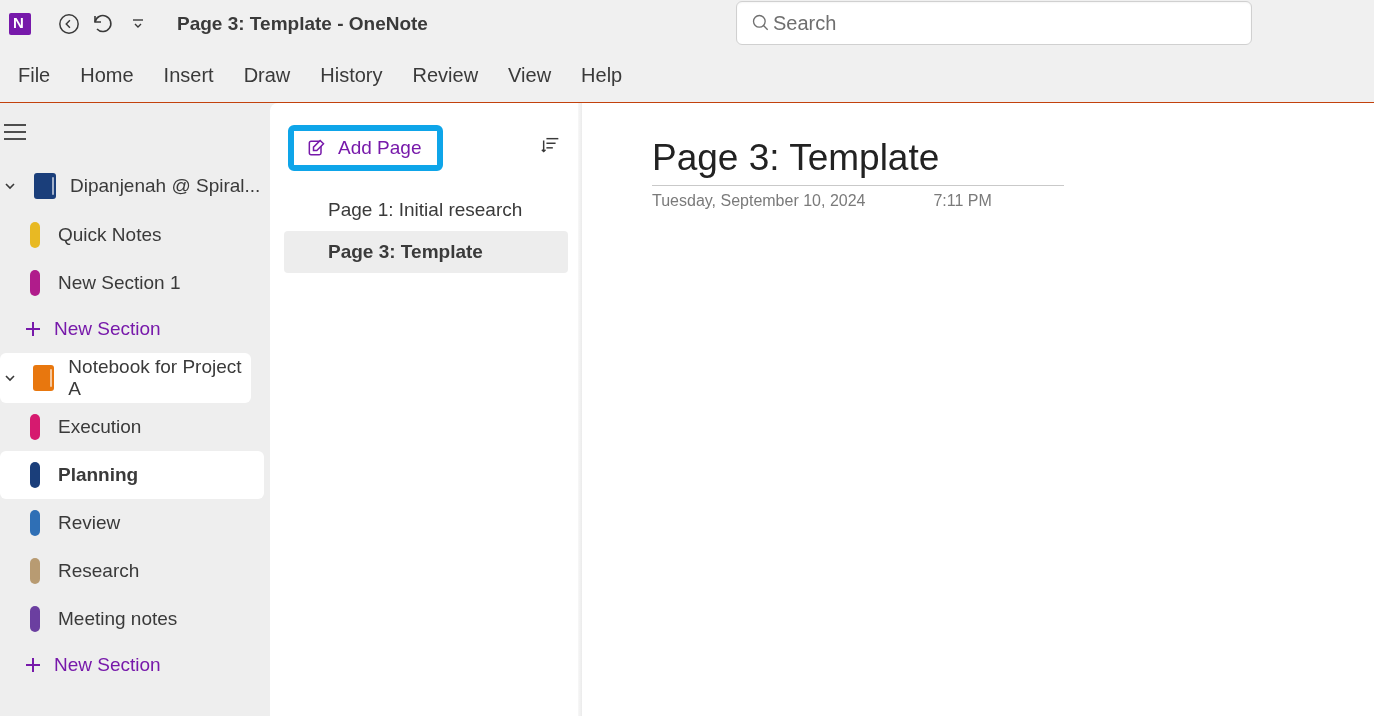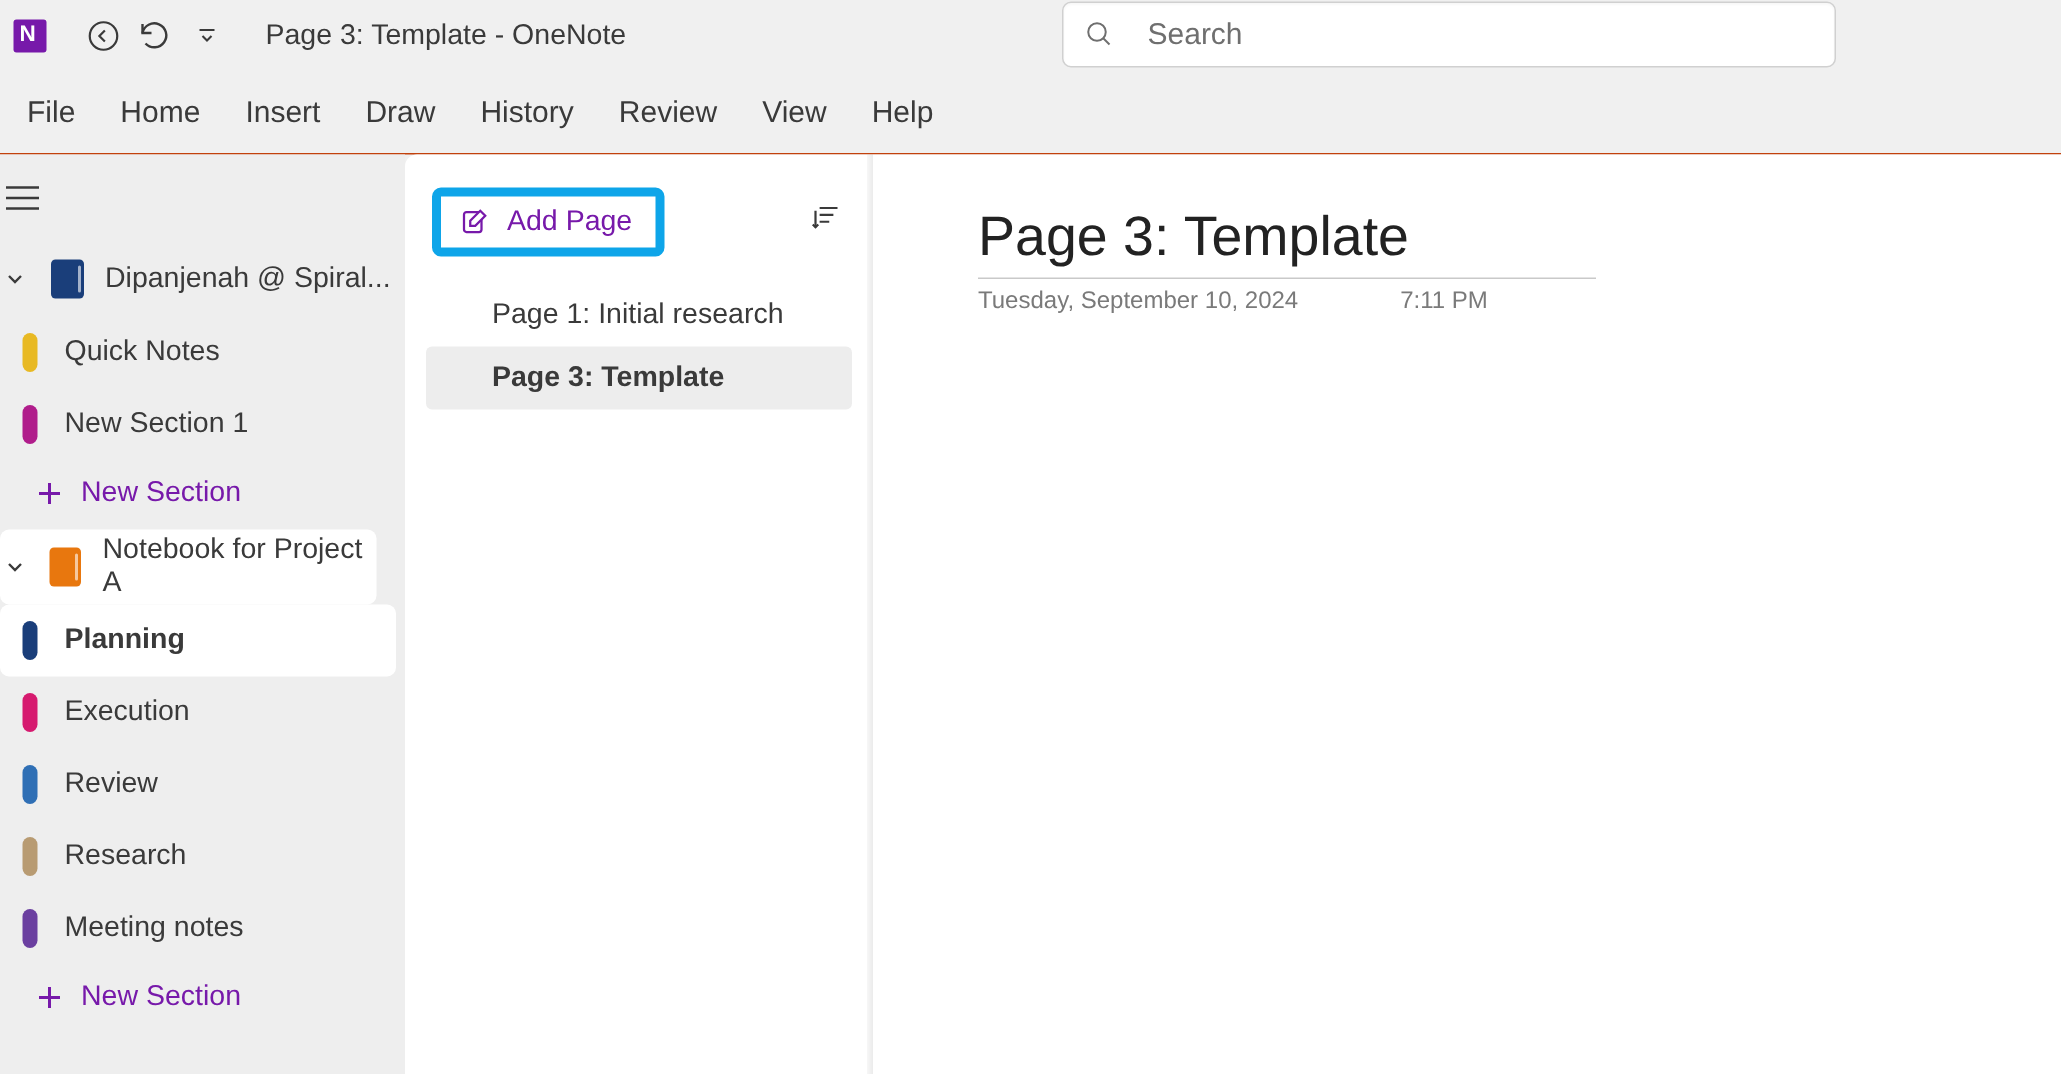--- a/index.html
+++ b/index.html
@@ -4,22 +4,22 @@
 <style>
   * { box-sizing: border-box; margin: 0; padding: 0; font-family: "Segoe UI", Arial, sans-serif; }
   body { width: 1374px; height: 716px; background: #f0f0f0; overflow: hidden; }
 
   
   .titlebar { height: 48px; display: flex; align-items: center; background: #f0f0f0; }
   .app-icon { width: 22px; height: 22px; margin-left: 9px; margin-right: 21px; background: #7719aa; position: relative; border-radius: 2px; }
   .app-icon::after { content: "N"; color: #fff; font-weight: 700; font-size: 15px; position: absolute; left: 4px; top: 1px; }
   .tb-btn { width: 34px; height: 34px; display: flex; align-items: center; justify-content: center; cursor: pointer; border-radius: 4px; }
   .tb-btn svg { stroke: #3a3a3a; }
-  .tb-title { margin-left: 27px; font-size: 19px; color: #3a3a3a; }
-  .searchwrap { position: absolute; left: 708px; top: 1px; width: 516px; height: 44px; background: #fff; border: 1px solid #d0d0d0; border-radius: 6px; display: flex; align-items: center; padding: 0 14px; gap: 22px; box-shadow: 0 1px 2px rgba(0,0,0,0.04) inset; }
+  .tb-title { margin-left: 27px; font-size: 19px; color: #3a3a3a; font-weight: bold; }
+  .searchwrap { position: absolute; left: 736px; top: 1px; width: 516px; height: 44px; background: #fff; border: 1px solid #d0d0d0; border-radius: 6px; display: flex; align-items: center; padding: 0 14px; gap: 2px; box-shadow: 0 1px 2px rgba(0,0,0,0.04) inset; }
   .searchwrap input { border: none; outline: none; font-size: 20px; color: #6f6f6f; flex: 1; background: transparent; }
   .searchwrap input::placeholder { color: #6f6f6f; }
 
   
   .ribbon { height: 55px; display: flex; align-items: center; gap: 30px; padding-left: 18px; border-bottom: 1px solid #c2410c; font-size: 20px; color: #3a3a3a; }
   .ribbon div { cursor: pointer; padding: 6px 0; }
 
   
   .content { display: flex; height: calc(716px - 48px - 55px); }
 
@@ -29,21 +29,21 @@
   
   .leftcol { width: 270px; background: #eeeeee; display: flex; flex-direction: column; }
   .nb-row { height: 50px; display: flex; align-items: center; font-size: 19px; color: #3a3a3a; gap: 14px; padding-left: 0; cursor: pointer; position: relative; }
   .nb-row.selected { background: #fff; border-radius: 6px; margin-right: 19px; font-weight: 700; }
   .nb-row .chev { width: 20px; display:flex; justify-content:center; }
   .nb-icon { width: 22px; height: 26px; border-radius: 3px; position: relative; }
   .nb-icon::after { content:""; position:absolute; right:2px; top:4px; bottom:4px; width:2px; background: rgba(255,255,255,0.6); border-radius:1px; }
   .nb-icon.darkblue { background:#1a3e7a; }
   .nb-icon.orange { background:#e8770e; }
 
-  .sec-row { height: 48px; display: flex; align-items: center; font-size: 19px; color: #3a3a3a; cursor: pointer; padding-left: 15px; gap: 18px; }
+  .sec-row { height: 48px; display: flex; align-items: center; font-size: 19px; color: #3a3a3a; cursor: pointer; padding-left: 30px; gap: 18px; }
   .sec-row.active { background: #fff; border-radius: 6px; margin-right: 6px; font-weight: 700; }
   .sec-tab { width: 10px; height: 26px; border-radius: 5px; }
   .add-sec { color: #7719aa; height: 44px; display:flex; align-items:center; padding-left: 24px; gap: 12px; font-size: 19px; cursor:pointer; }
   .add-sec svg { stroke: #7719aa; }
 
   
   .pagescol { width: 312px; background: #fff; border-top-left-radius: 8px; margin-top: 0; padding-top: 22px; position: relative; }
   .pagescol::after { content:""; position:absolute; right:0; top:0; bottom:0; width:4px; background: linear-gradient(to right, rgba(0,0,0,0.03), rgba(0,0,0,0.08)); }
   .pages-toolbar { display:flex; align-items:center; justify-content:space-between; padding: 0 20px 0 18px; }
   .addpage-btn { border:6px solid #0ea5e9; border-radius:6px; padding: 6px 16px 6px 12px; display:flex; align-items:center; gap:12px; color:#7719aa; font-size: 19px; background:#fff; cursor:pointer; }
@@ -142,27 +142,27 @@
 
     <div class="nb-row selected" style="margin-top:2px">
       <span class="chev">
           <svg width="14" height="14" viewBox="0 0 14 14" fill="none" stroke="#3a3a3a" stroke-width="1.6">
             <path d="M3 5l4 4 4-4"></path>
           </svg>
         </span>
       <span class="nb-icon orange"></span>
       <span style="font-weight:400">Notebook for Project A</span>
     </div>
+    <div class="sec-row">
+      <span class="sec-tab" style="background:#d61a6f"></span>
+      <span>Execution</span>
+    </div>
     <div class="sec-row active">
       <span class="sec-tab" style="background:#1a3e7a"></span>
       <span>Planning</span>
-    </div>
-    <div class="sec-row">
-      <span class="sec-tab" style="background:#d61a6f"></span>
-      <span>Execution</span>
     </div>
     <div class="sec-row">
       <span class="sec-tab" style="background:#2f6fb5"></span>
       <span>Review</span>
     </div>
     <div class="sec-row">
       <span class="sec-tab" style="background:#b89b72"></span>
       <span>Research</span>
     </div>
     <div class="sec-row">

